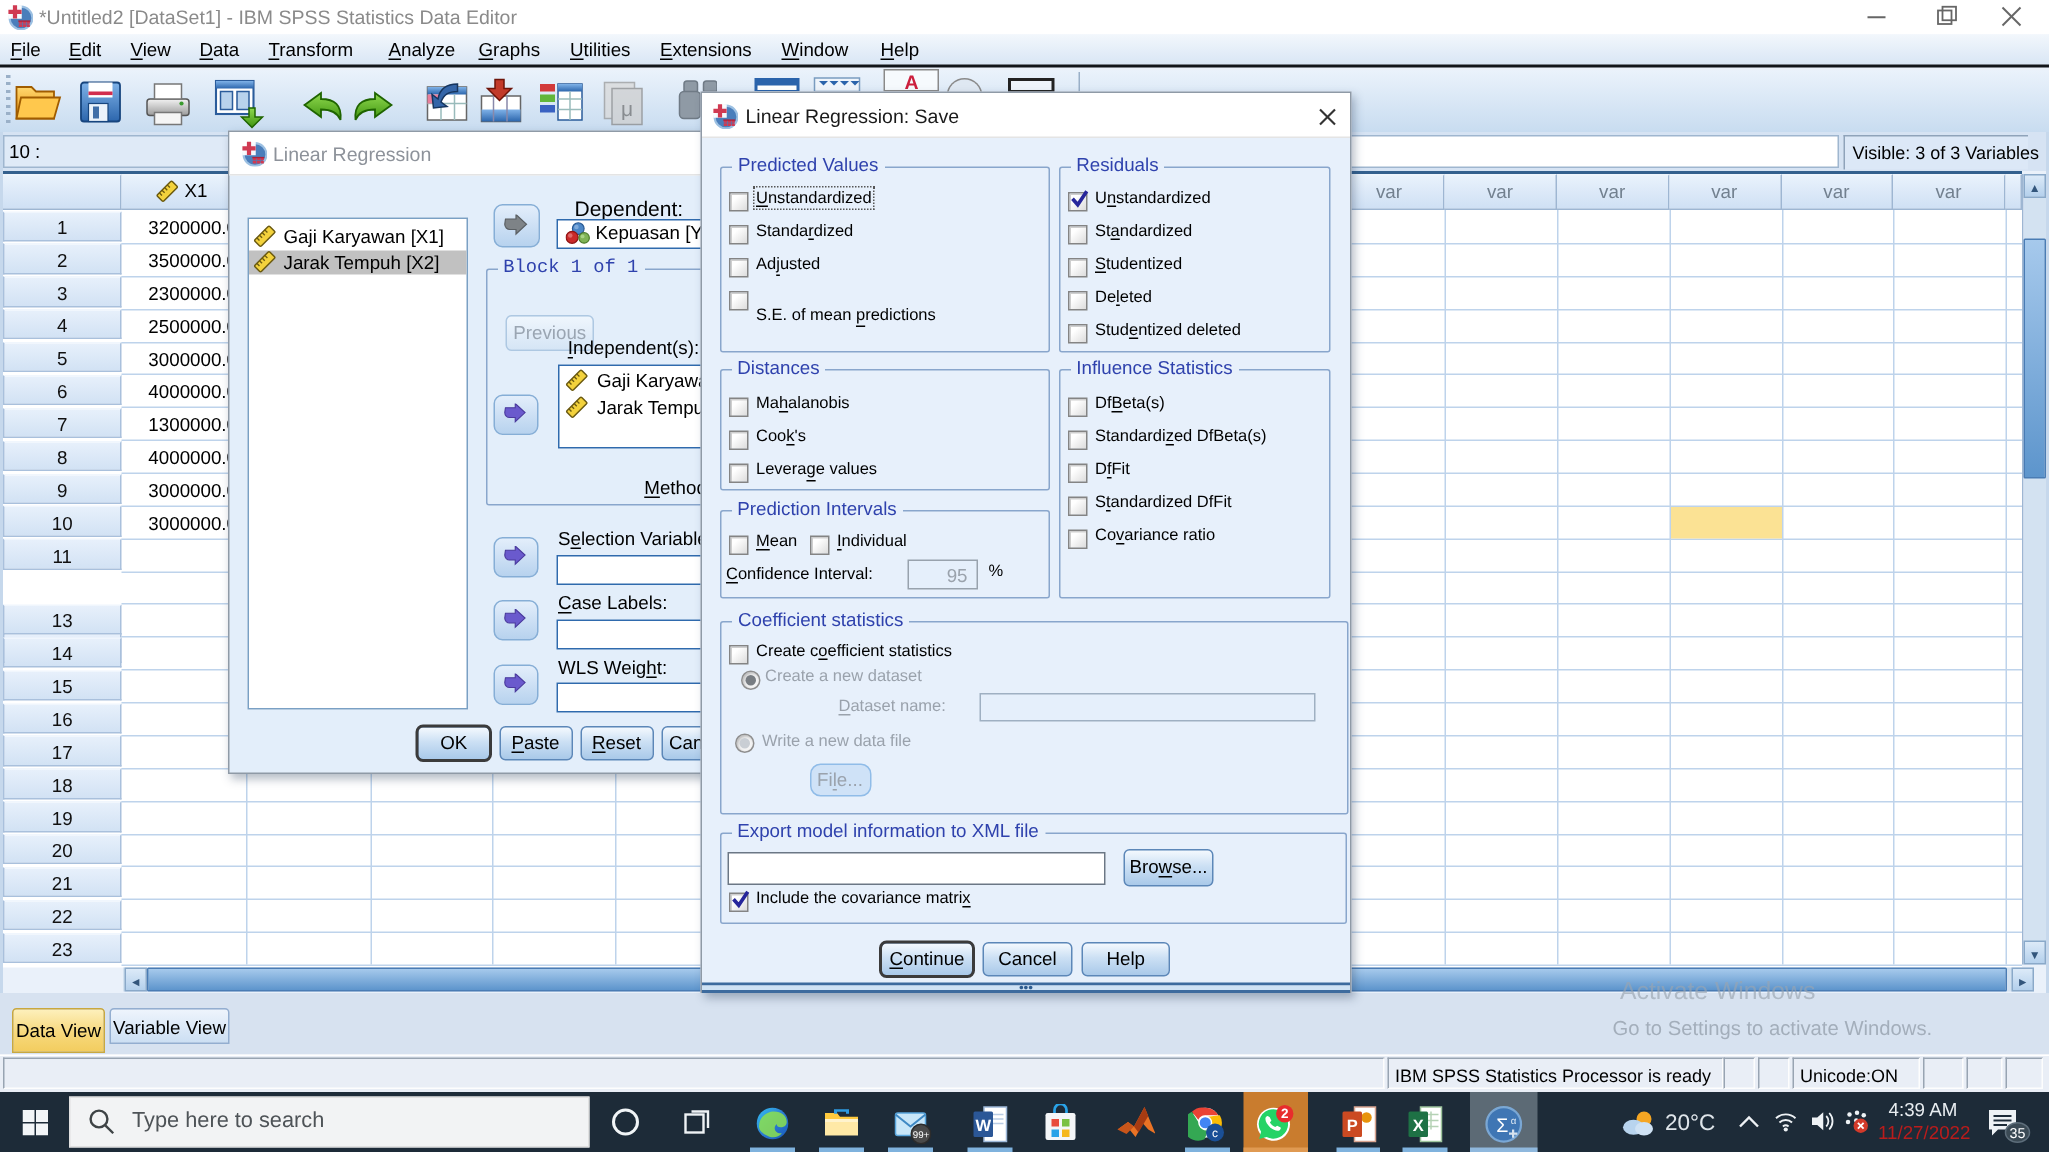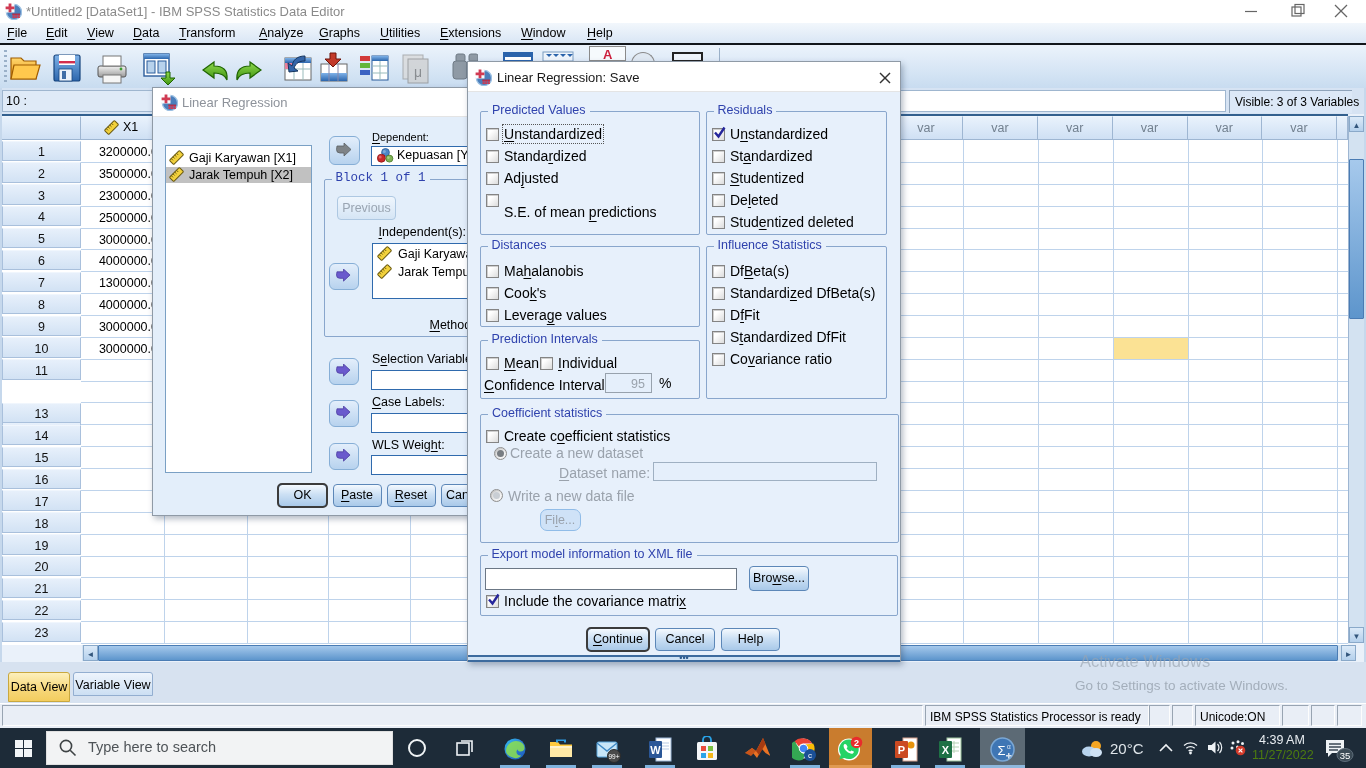--- a/index.html
+++ b/index.html
@@ -39,21 +39,21 @@
 
 #taskbar{left:0;top:728px;width:1366px;height:40px;background:#1d2b38;}
 #searchbox{left:46px;top:3px;width:347px;height:34px;background:#f3f4f5;border:1px solid #e0e0e0;}
 .trayicon{position:absolute;color:#eef2f5;}
 
 .dlg{position:absolute;background:#e5effb;border:1px solid #8f9aa6;box-shadow:2px 3px 6px rgba(40,60,90,.35);}
 .dlgtitle{position:absolute;left:0;top:0;right:0;height:29px;background:#fff;border-bottom:1px solid #e4e4e4;}
 .groupbox{position:absolute;border:1px solid #89a6cc;border-radius:2px;}
 .grouptitle{position:absolute;top:-9px;left:7px;background:#e5effb;padding:0 4px;font-size:12.5px;color:#2f42ad;white-space:nowrap;}
 .cb{position:absolute;width:13px;height:13px;background:linear-gradient(135deg,#ffffff 30%,#dcdcdc);border:1px solid #848484;box-shadow:inset 1px 1px 0 #cfcfcf;}
-.cblabel{position:absolute;font-size:14px;color:#000;white-space:nowrap;}
+.cblabel{position:absolute;font-size:11px;color:#000;white-space:nowrap;}
 .check{position:absolute;width:16px;height:16px;}
 .radio{position:absolute;width:13px;height:13px;border-radius:50%;border:1px solid #8e8e8e;background:#f4f4f4;box-shadow:inset 1px 1px 2px #bbb;}
 .btn{position:absolute;background:linear-gradient(#f4f9fe,#cce0f4 45%,#a9c9e9);border:1px solid #5c87b8;border-radius:4px;font-size:12.5px;color:#000;text-align:center;}
 .btn.default{outline:2px solid #3b3b3b;outline-offset:-1px;}
 .arrowbtn{position:absolute;width:31px;height:29px;background:linear-gradient(#e3eefb,#b7d2ee);border:1px solid #86aed6;border-radius:6px;text-align:center;}
 .field{position:absolute;background:#fff;border:1px solid #4e7cb0;}
 .dfield{position:absolute;background:#e5effb;border:1px solid #9fb0c2;}
 .glabel{color:#9aa2ac;}
 </style></head>
 <body>
@@ -486,21 +486,21 @@
         <circle cx="3" cy="9" r="1.5"></circle>
         <circle cx="8.5" cy="8" r="1.5"></circle>
       </g>
 <circle cx="11.5" cy="11.5" r="4.8" fill="#d23a2a"></circle>
 <g stroke="#fff" stroke-width="1.2">
         <line x1="9.6" y1="9.6" x2="13.4" y2="13.4"></line>
         <line x1="13.4" y1="9.6" x2="9.6" y2="13.4"></line>
       </g>
     </svg>
 <div class="abs trayicon" style="left:1259px;top:733px;font-size:12.5px;color:#e8edf1;">4:39 AM</div>
-<div class="abs trayicon" style="left:1252px;top:748px;font-size:12.5px;color:#4d7c0f;">11/27/2022</div>
+<div class="abs trayicon" style="left:1252px;top:748px;font-size:12.5px;color:#b91c1c;">11/27/2022</div>
 <svg class="abs" style="left:1324px;top:738px" width="30" height="24" viewBox="0 0 30 24">
 <path d="M2 2 h18 v13 h-12 l-4 4 v-4 h-2 z" fill="#eef2f5"></path>
 <g stroke="#1d2b38" stroke-width="1.3">
         <line x1="5" y1="6" x2="17" y2="6"></line>
         <line x1="5" y1="9" x2="17" y2="9"></line>
         <line x1="5" y1="12" x2="14" y2="12"></line>
       </g>
 <ellipse cx="21" cy="17" rx="8" ry="6.5" fill="#3b4a55" stroke="#5d6d7a"></ellipse>
 <text x="21" y="20.5" font-size="9.5" fill="#fff" text-anchor="middle">35</text>
     </svg>
@@ -545,35 +545,35 @@
             <line x1="8" y1="4.5" x2="8" y2="7"></line>
             <line x1="10.5" y1="4.5" x2="10.5" y2="7"></line>
           </g>
         </g>
 </svg>
 <div class="abs" style="left:36px;top:80px;font-size:12.5px;color:#000;">Jarak Tempuh [X2]</div>
 <div class="arrowbtn" style="left:175.5px;top:48px;"></div>
 <svg class="abs" style="left:182px;top:55px" width="18" height="15" viewBox="0 0 18 15">
 <path d="M2 3 h7 v-3 l7 6.5 -7 6.5 v-3 h-4 a3.5 3.5 0 0 1-3.5-3.5z" fill="#7e8387" stroke="#5a5f63" stroke-width="0.8"></path>
       </svg>
-<div class="abs" style="left:219px;top:43px;font-size:11px;color:#000;"><span class="u">D</span>ependent:</div>
+<div class="abs" style="left:230px;top:43px;font-size:14px;color:#000;"><span class="u">D</span>ependent:</div>
 <div class="field" style="left:218px;top:57.5px;width:245px;height:20px;border-color:#2f6aad;"></div>
 <svg class="abs" style="left:224px;top:60px" width="17" height="15" viewBox="0 0 17 15">
 <circle cx="8.5" cy="4.4" r="3.9" fill="#4d87c7" stroke="#2a5a94" stroke-width="0.8"></circle>
 <circle cx="7.3" cy="3.4" r="1.5" fill="#7fabdc"></circle>
 <circle cx="4.4" cy="10.2" r="4" fill="#c92a2a" stroke="#8f1414" stroke-width="0.8"></circle>
 <circle cx="3.2" cy="9" r="1.5" fill="#e06a6a"></circle>
 <circle cx="12.4" cy="10.6" r="3.5" fill="#7fb356" stroke="#4a7a28" stroke-width="0.8"></circle>
 <circle cx="11.4" cy="9.6" r="1.3" fill="#a8d284"></circle>
 </svg>
 <div class="abs" style="left:244px;top:60px;font-size:12.5px;color:#000;">Kepuasan [Y]</div>
 <div class="groupbox" style="left:170.5px;top:91px;width:300px;height:158px;">
         <div class="grouptitle" style="background:#e3eefa;font-family:Liberation Mono, monospace;">Block 1 of 1</div>
       </div>
-<div class="btn" style="left:184px;top:108px;width:59px;height:24px;background:linear-gradient(#eff6fd,#d5e5f5);border-color:#aec8e2;color:#9aa5b2;padding-top:4px;">Previous</div>
+<div class="btn" style="left:184px;top:122px;width:59px;height:24px;background:linear-gradient(#eff6fd,#d5e5f5);border-color:#aec8e2;color:#9aa5b2;padding-top:4px;">Previous</div>
 <div class="abs" style="left:225.5px;top:137px;font-size:12.5px;color:#000;"><span class="u">I</span>ndependent(s):</div>
 <div class="field" style="left:219px;top:154.5px;width:244px;height:56px;border-color:#2f6aad;"></div>
 <svg class="abs" style="left:224px;top:158px" width="15" height="15" viewBox="0 0 15 15">
 <g transform="rotate(-45 7.5 7.5)">
           <rect x="0.5" y="4.5" width="14" height="6" rx="1" fill="#f3d23c" stroke="#6b5a10" stroke-width="1"></rect>
 <g stroke="#6b5a10" stroke-width="0.9">
             <line x1="3" y1="4.5" x2="3" y2="7"></line>
             <line x1="5.5" y1="4.5" x2="5.5" y2="7"></line>
             <line x1="8" y1="4.5" x2="8" y2="7"></line>
             <line x1="10.5" y1="4.5" x2="10.5" y2="7"></line>

